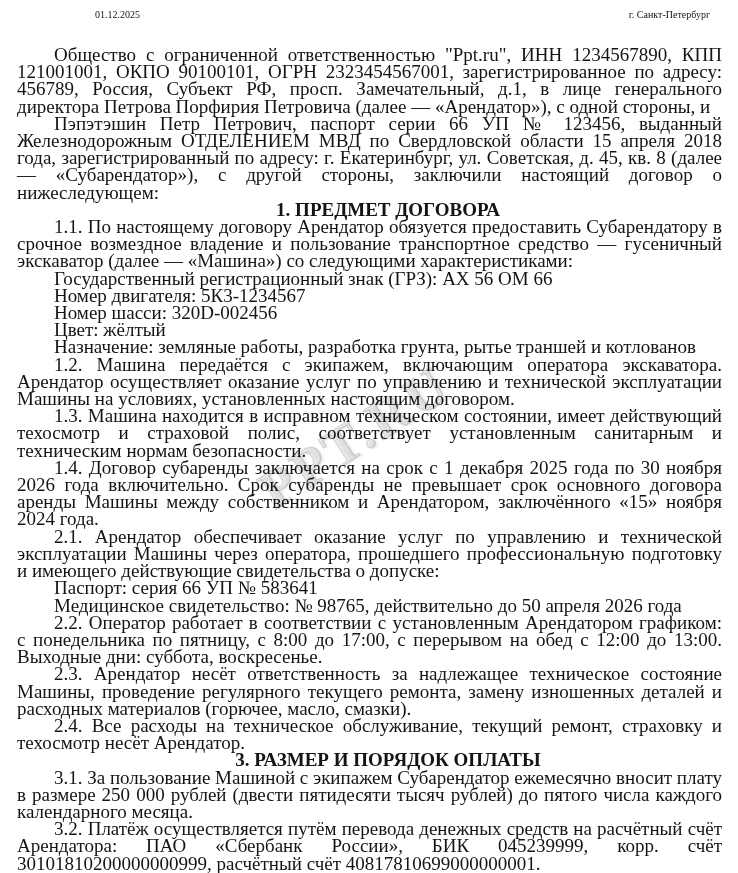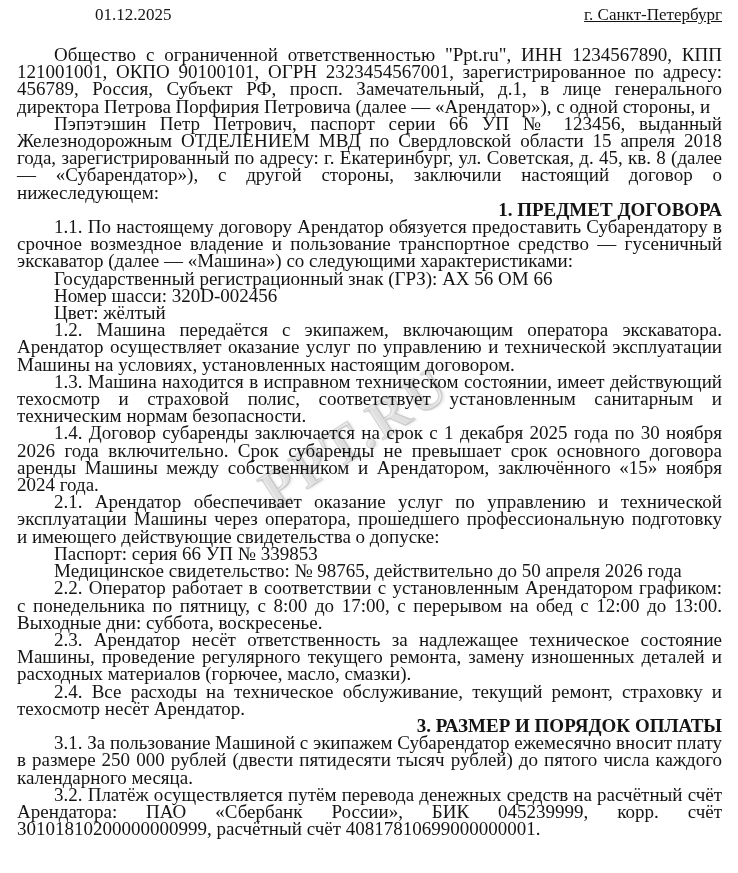--- a/index.html
+++ b/index.html
@@ -22,35 +22,35 @@
   .doc-title {
     text-align: center;
     font-weight: bold;
     font-size: 16.5px;
     line-height: 20px;
     margin: 2px 0 13px 0;
     letter-spacing: 0.2px;
   }
   .date-line {
     display: flex;
-    font-size: 17px;
+    font-size: 10px;
     line-height: 17px;
-    margin: 0 0 23px 0;
+    margin: 0 12px 23px 0;
     justify-content: space-between;
   }
   .date-line .date { margin-left: 78px; }
-  .date-line .place { margin-left: auto; text-decoration: underline; }
+  .date-line .place { margin-left: auto; }
   p.para, p.heading {
     margin: 0;
     font-size: 19px;
     line-height: 17.2px;
     text-indent: 37px;
     text-align: justify;
   }
-  p.heading { font-weight: bold; text-align: right; }
+  p.heading { font-weight: bold; text-align: center; }
   .watermark {
     position: absolute;
     left: 248px;
     top: 406px;
     font-size: 54px;
     font-weight: bold;
     letter-spacing: 4px;
     font-family: "Liberation Serif", "DejaVu Serif", serif;
     color: rgba(0,0,0,0.06);
     -webkit-text-stroke: 1.5px rgba(0,0,0,0.13);
@@ -71,28 +71,30 @@
     <span class="date">01.12.2025</span>
     <span class="place">г. Санкт-Петербург</span>
   </div>
 
   <p class="para">Общество с ограниченной ответственностью "Ppt.ru", ИНН 1234567890, КПП 121001001, ОКПО 90100101, ОГРН 2323454567001, зарегистрированное по адресу: 456789, Россия, Субъект РФ, просп. Замечательный, д.1, в лице генерального директора Петрова Порфирия Петровича (далее — «Арендатор»), с одной стороны, и</p>
   <p class="para">Пэпэтэшин Петр Петрович, паспорт серии 66 УП № 123456, выданный Железнодорожным ОТДЕЛЕНИЕМ МВД по Свердловской области 15 апреля 2018 года, зарегистрированный по адресу: г. Екатеринбург, ул. Советская, д. 45, кв. 8 (далее — «Субарендатор»), с другой стороны, заключили настоящий договор о нижеследующем:</p>
 
   <p class="heading">1. ПРЕДМЕТ ДОГОВОРА</p>
   <p class="para">1.1. По настоящему договору Арендатор обязуется предоставить Субарендатору в срочное возмездное владение и пользование транспортное средство — гусеничный экскаватор (далее — «Машина») со следующими характеристиками:</p>
   <p class="para">Государственный регистрационный знак (ГРЗ): АХ 56 ОМ 66</p>
+  <p class="para">Номер двигателя: 5К3-1234567</p>
   <p class="para">Номер шасси: 320D-002456</p>
   <p class="para">Цвет: жёлтый</p>
+  <p class="para">Назначение: земляные работы, разработка грунта, рытье траншей и котлованов</p>
   <p class="para">1.2. Машина передаётся с экипажем, включающим оператора экскаватора. Арендатор осуществляет оказание услуг по управлению и технической эксплуатации Машины на условиях, установленных настоящим договором.</p>
   <p class="para">1.3. Машина находится в исправном техническом состоянии, имеет действующий техосмотр и страховой полис, соответствует установленным санитарным и техническим нормам безопасности.</p>
   <p class="para">1.4. Договор субаренды заключается на срок с 1 декабря 2025 года по 30 ноября 2026 года включительно. Срок субаренды не превышает срок основного договора аренды Машины между собственником и Арендатором, заключённого «15» ноября 2024 года.</p>
 
   <p class="para">2.1. Арендатор обеспечивает оказание услуг по управлению и технической эксплуатации Машины через оператора, прошедшего профессиональную подготовку и имеющего действующие свидетельства о допуске:</p>
-  <p class="para">Паспорт: серия 66 УП № 339853</p>
+  <p class="para">Паспорт: серия 66 УП № 583641</p>
   <p class="para">Медицинское свидетельство: № 98765, действительно до 50 апреля 2026 года</p>
   <p class="para">2.2. Оператор работает в соответствии с установленным Арендатором графиком: с понедельника по пятницу, с 8:00 до 17:00, с перерывом на обед с 12:00 до 13:00. Выходные дни: суббота, воскресенье.</p>
   <p class="para">2.3. Арендатор несёт ответственность за надлежащее техническое состояние Машины, проведение регулярного текущего ремонта, замену изношенных деталей и расходных материалов (горючее, масло, смазки).</p>
   <p class="para">2.4. Все расходы на техническое обслуживание, текущий ремонт, страховку и техосмотр несёт Арендатор.</p>
 
   <p class="heading">3. РАЗМЕР И ПОРЯДОК ОПЛАТЫ</p>
   <p class="para">3.1. За пользование Машиной с экипажем Субарендатор ежемесячно вносит плату в размере 250 000 рублей (двести пятидесяти тысяч рублей) до пятого числа каждого календарного месяца.</p>
   <p class="para">3.2. Платёж осуществляется путём перевода денежных средств на расчётный счёт Арендатора: ПАО «Сбербанк России», БИК 045239999, корр. счёт 30101810200000000999, расчётный счёт 40817810699000000001.</p>
 
   <div class="watermark">PPT.RU</div>

